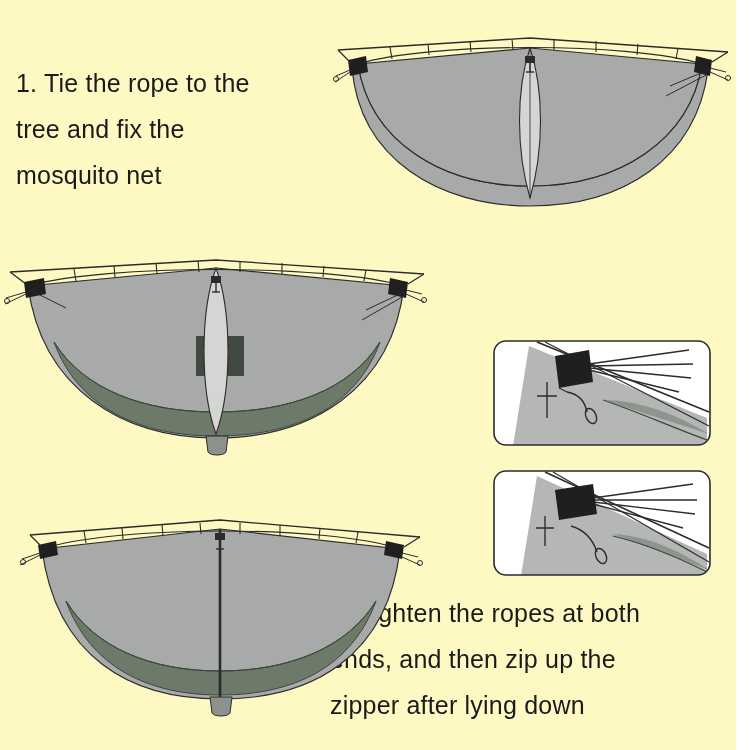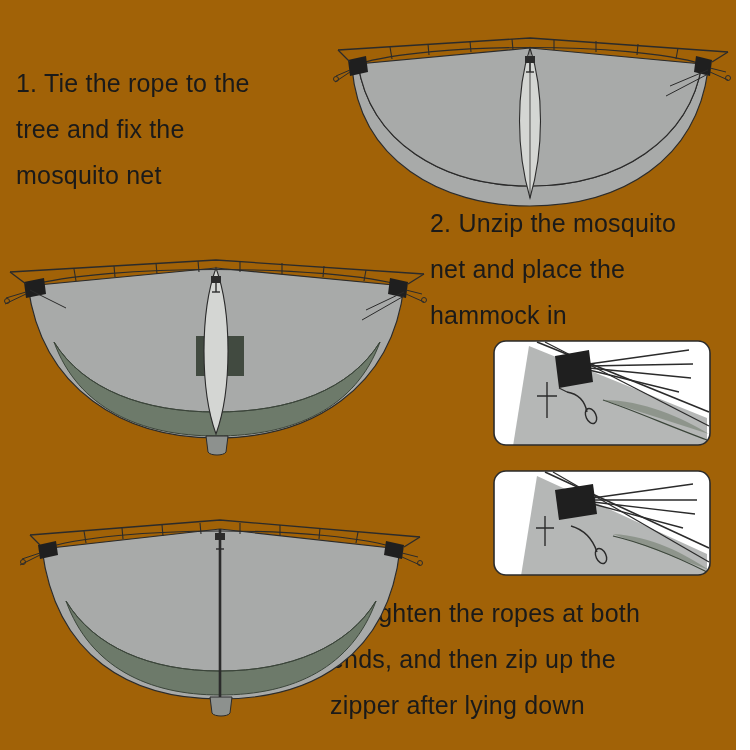--- a/index.html
+++ b/index.html
@@ -4,21 +4,21 @@
 <style>
   html, body {
     margin: 0;
     padding: 0;
     background: #ffffff;
   }
   #page {
     position: relative;
     width: 736px;
     height: 750px;
-    background: #a16207;
+    background: #fef9c3;
     overflow: hidden;
     font-family: "Liberation Sans", sans-serif;
   }
   .step-text {
     position: absolute;
     color: #1a1a1a;
     font-size: 25px;
     line-height: 46px;
     font-family: "Liberation Sans", sans-serif;
     white-space: pre-line;
@@ -39,23 +39,20 @@
 </style>
 </head>
 <body>
 
 <div id="page">
 
   <div class="step-text" id="text-step1">1. Tie the rope to the
 tree and fix the
 mosquito net</div>
 
-  <div class="step-text" id="text-step2">2. Unzip the mosquito
-net and place the
-hammock in</div>
 
   <div class="step-text" id="text-step3">3. Tighten the ropes at both
 ends, and then zip up the
 zipper after lying down</div>
 
   <div class="fig" id="fig1">
     <svg width="410" height="200" viewBox="0 0 410 200">
 
       <path d="M8,30 L200,18 L398,32" fill="none" stroke="#2b2b2b" stroke-width="1.3"></path>
 

